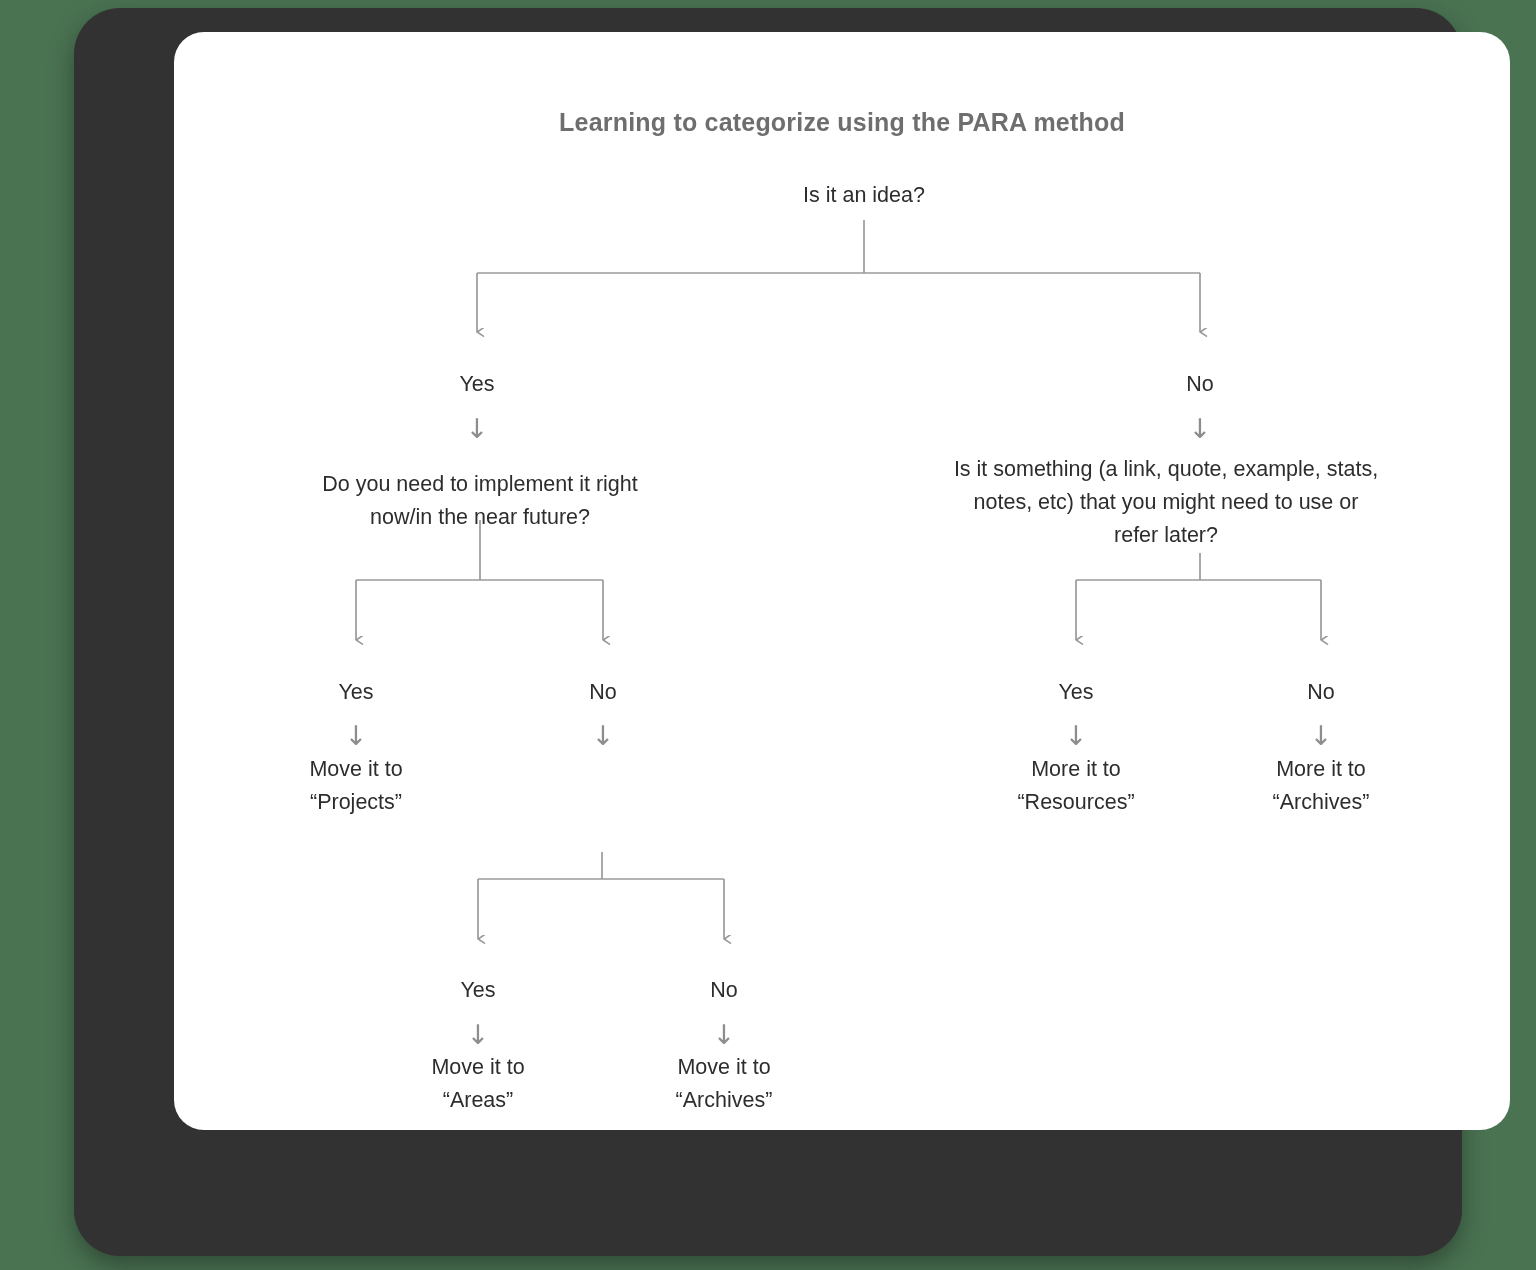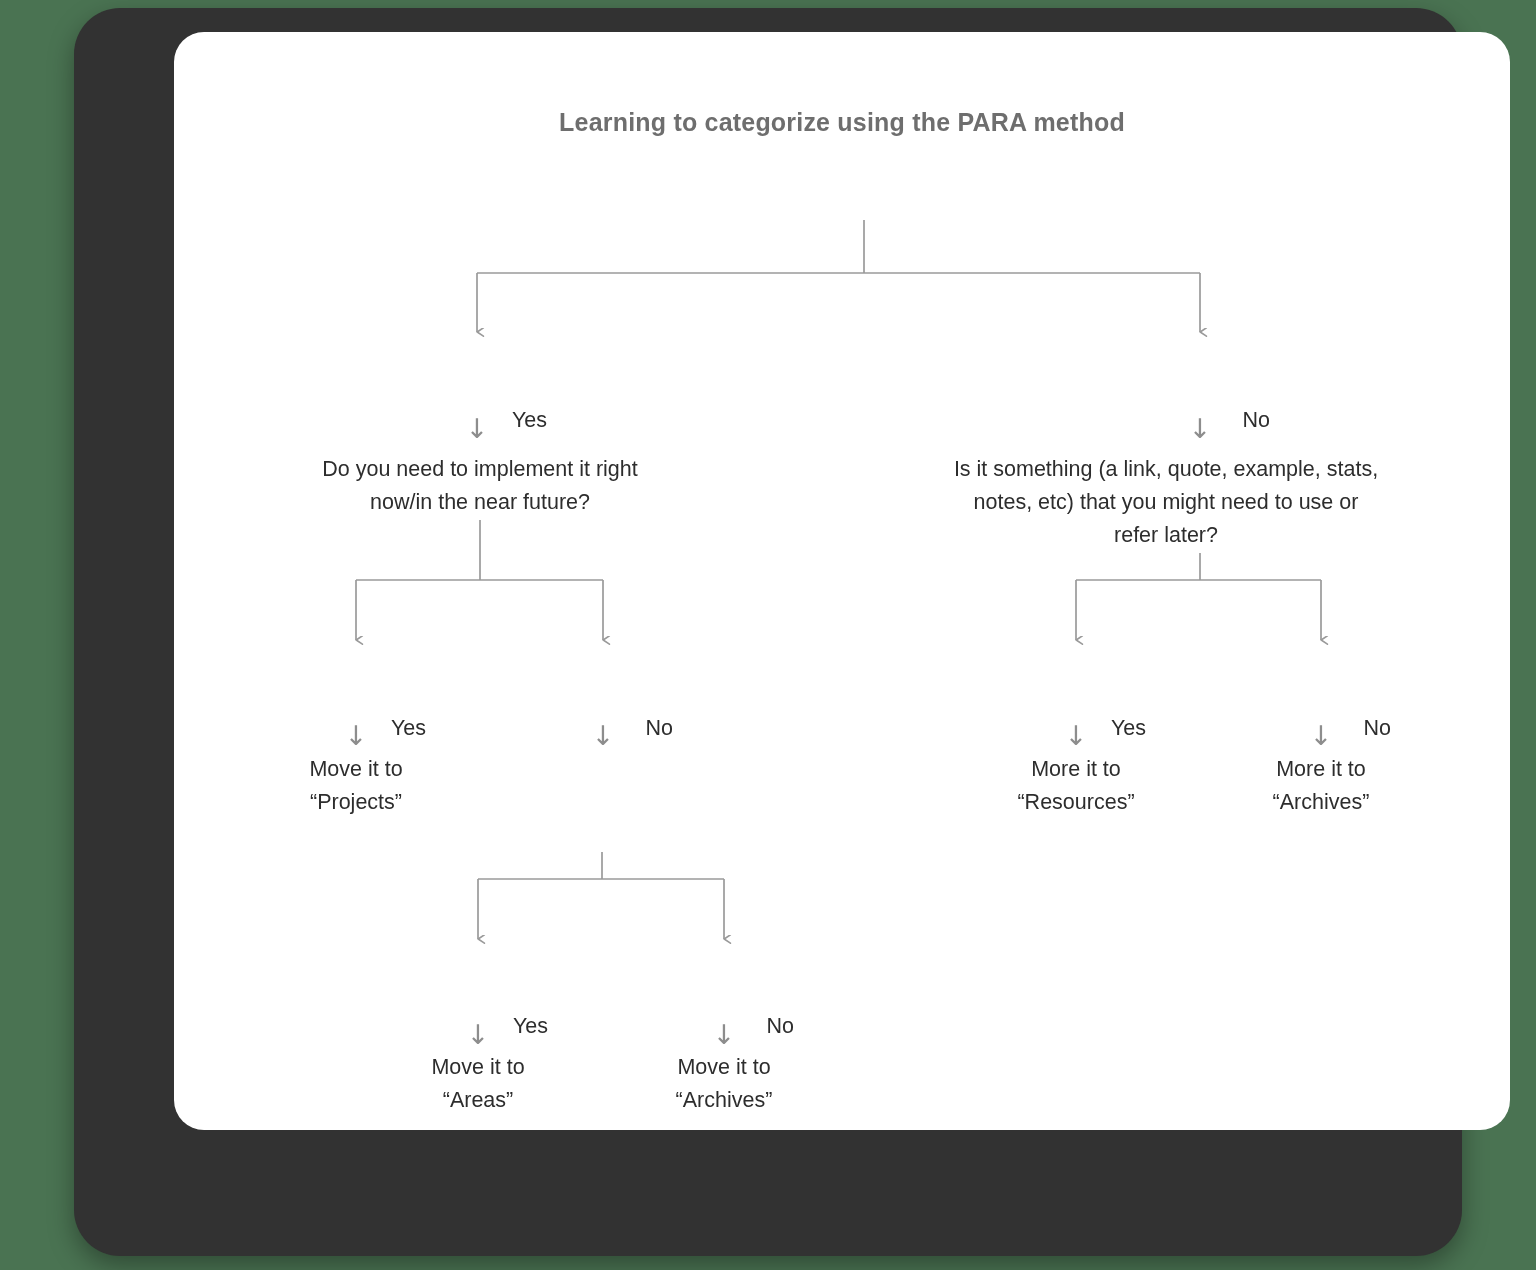--- a/index.html
+++ b/index.html
@@ -70,25 +70,24 @@
   .node {
     position: absolute;
     text-align: center;
     font-size: 21.5px;
     line-height: 33px;
     color: #2d2d2d;
     white-space: pre-line;
   }
   .branch-label {
     position: absolute;
-    text-align: right;
+    text-align: center;
     font-size: 21.5px;
     line-height: 30px;
     color: #2d2d2d;
-    margin-top: 36px;
   }
   .arrow-glyph {
     position: absolute;
     text-align: center;
     font-size: 27px;
     line-height: 27px;
     color: #8d8d8d;
     font-family: "DejaVu Sans", sans-serif;
   }
 </style>
@@ -124,28 +123,29 @@
 
           <path d="M428,820 L428,847"></path>
           <path d="M304,847 L550,847"></path>
           <path d="M304,847 L304,907" marker-end="url(#arrowhead)"></path>
           <path d="M550,847 L550,907" marker-end="url(#arrowhead)"></path>
         </g>
       </svg>
 
       <div id="chart-title">Learning to categorize using the PARA method</div>
 
+      <div class="node" style="left:490px; top:147px; width:400px;">Is it an idea?</div>
 
       <div class="branch-label" style="left:233px; top:337px; width:140px;">Yes</div>
       <div class="arrow-glyph" style="left:233px; top:383px; width:140px;">↓</div>
 
       <div class="branch-label" style="left:956px; top:337px; width:140px;">No</div>
       <div class="arrow-glyph" style="left:956px; top:383px; width:140px;">↓</div>
 
-      <div class="node" style="left:96px; top:421px; width:420px;">Do you need to implement it right
+      <div class="node" style="left:96px; top:436px; width:420px;">Do you need to implement it right
 now/in the near future?</div>
 
       <div class="node" style="left:752px; top:421px; width:480px;">Is it something (a link, quote, example, stats,
 notes, etc) that you might need to use or
 refer later?</div>
 
       <div class="branch-label" style="left:112px; top:645px; width:140px;">Yes</div>
       <div class="arrow-glyph" style="left:112px; top:690px; width:140px;">↓</div>
 
       <div class="branch-label" style="left:359px; top:645px; width:140px;">No</div>

